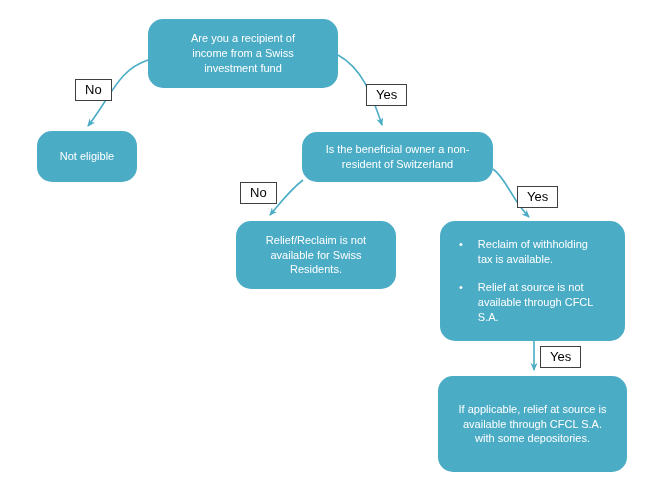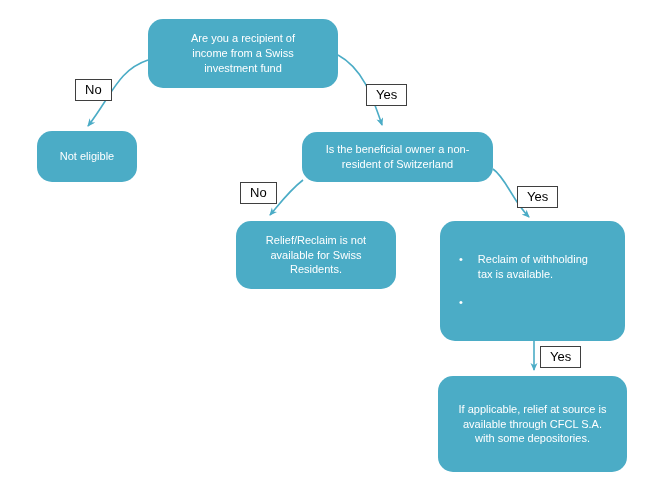--- a/index.html
+++ b/index.html
@@ -114,20 +114,21 @@
     <span>Relief/Reclaim is not available for Swiss Residents.</span>
   </div>
 
   <div class="node node-bullets">
     <div class="bullet-item">
       <span class="bullet-dot">•</span>
       <span class="bullet-text">Reclaim of withholding tax is available.</span>
     </div>
     <div class="bullet-item">
       <span class="bullet-dot">•</span>
+      <span class="bullet-text">Relief at source is not available through CFCL S.A.</span>
     </div>
   </div>
 
   <div class="node node-final">
     <span>If applicable, relief at source is available through CFCL S.A. with some depositories.</span>
   </div>
 
   <span class="edge-label label-no1">No</span>
 
   <span class="edge-label label-yes1">Yes</span>

